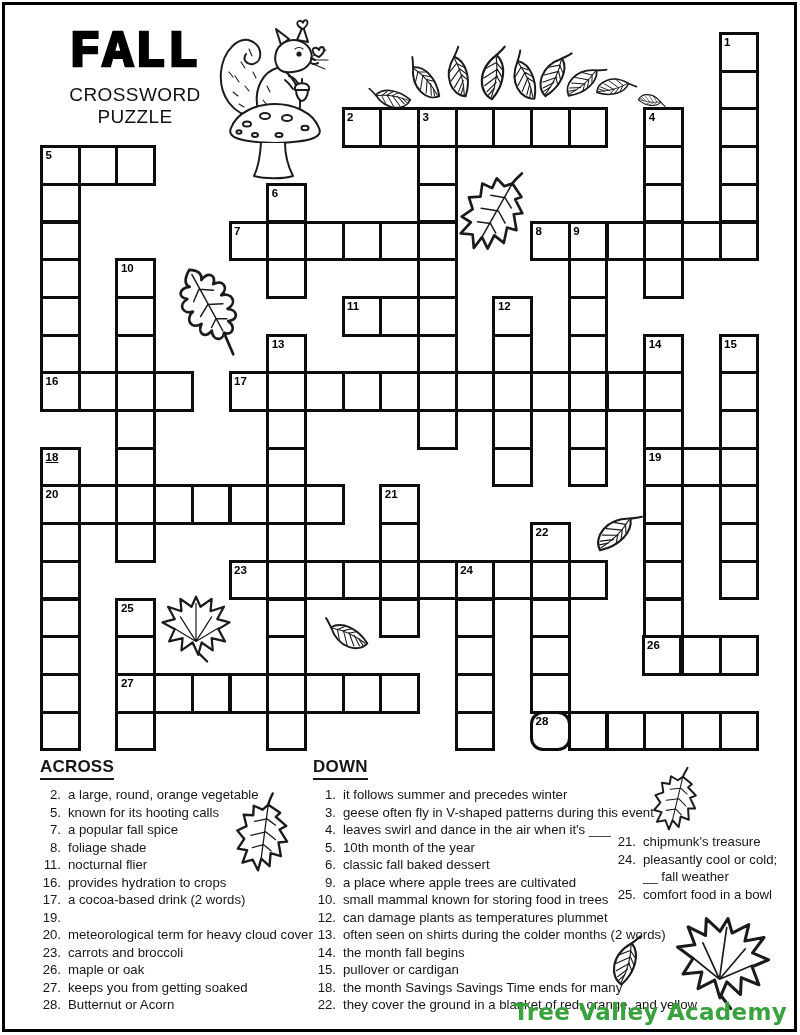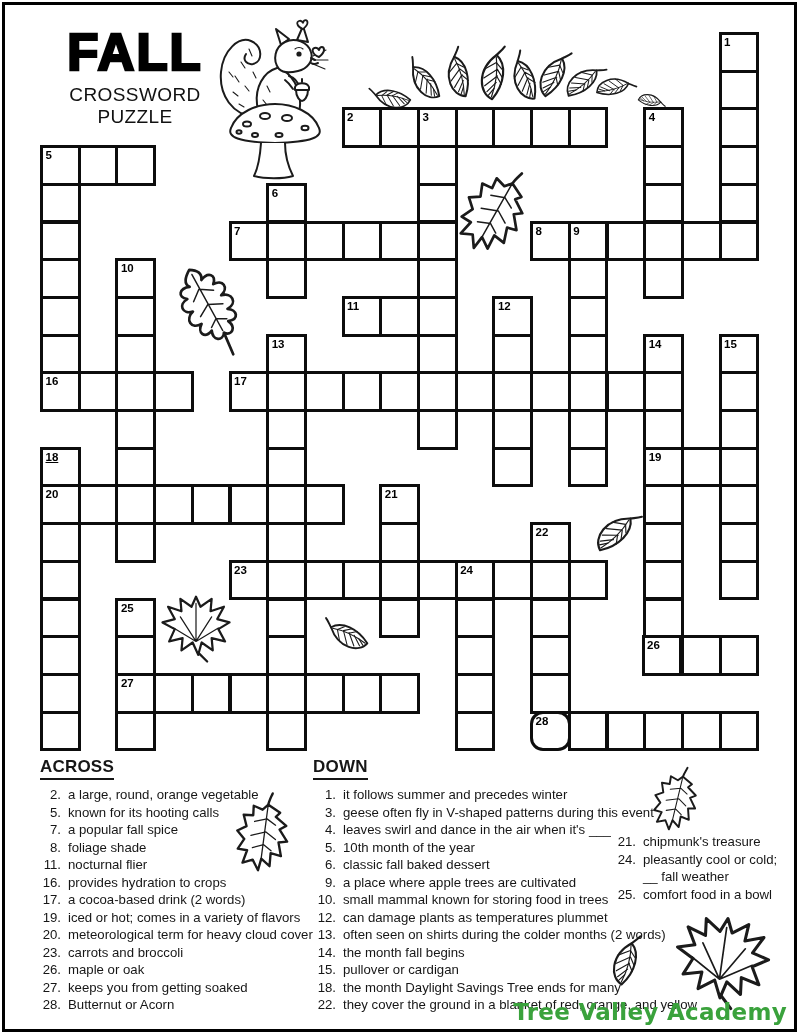--- a/index.html
+++ b/index.html
@@ -7,21 +7,21 @@
     position:relative; width:800px; height:1035px; background:#fff;
     font-family:"Liberation Sans", sans-serif; overflow:hidden;
     margin:0 auto;
   }
   .page-border { position:absolute; left:2px; top:2px; right:3px; bottom:3px;
     border:3px solid #000; pointer-events:none; z-index:50; }
 
   
   .title-block { position:absolute; left:38px; top:24px; width:194px; text-align:center; }
   .title-fall {
-    font-family:Liberation Sans, sans-serif; font-weight:bold; font-size:51px;
+    font-family:Liberation Mono, monospace; font-weight:bold; font-size:51px;
     letter-spacing:2px; color:#000; -webkit-text-stroke:2.6px #000; line-height:58px;
   }
   .title-sub { margin-top:2px; font-size:19px; letter-spacing:0.4px; color:#111; }
 
   
   .grid { position:absolute; left:0; top:0; z-index:5; }
   .cell {
     position:absolute; box-sizing:border-box;
     width:40.7px; height:40.7px;
     border:3px solid #0d0d0d; background:#fff;
@@ -435,21 +435,20 @@
         <li>
           <span class="n">16.</span>
           <span class="t">provides hydration to crops</span>
         </li>
         <li>
           <span class="n">17.</span>
           <span class="t">a cocoa-based drink (2 words)</span>
         </li>
         <li>
           <span class="n">19.</span>
-          <span class="t">iced or hot; comes in a variety of flavors</span>
         </li>
         <li>
           <span class="n">20.</span>
           <span class="t">meteorological term for heavy cloud cover</span>
         </li>
         <li>
           <span class="n">23.</span>
           <span class="t">carrots and broccoli</span>
         </li>
         <li>
@@ -509,21 +508,21 @@
         <li>
           <span class="n">14.</span>
           <span class="t">the month fall begins</span>
         </li>
         <li>
           <span class="n">15.</span>
           <span class="t">pullover or cardigan</span>
         </li>
         <li>
           <span class="n">18.</span>
-          <span class="t">the month Daylight Savings Tree ends for many</span>
+          <span class="t">the month Savings Savings Time ends for many</span>
         </li>
         <li>
           <span class="n">22.</span>
           <span class="t">they cover the ground in a blanket of red, orange, and yellow</span>
         </li>
       </ol>
   </div>
 
   <div class="clue-section clue-sub" style="left:610px;top:826px;width:188px">
     <ol class="clue-list" id="down-right-list">

